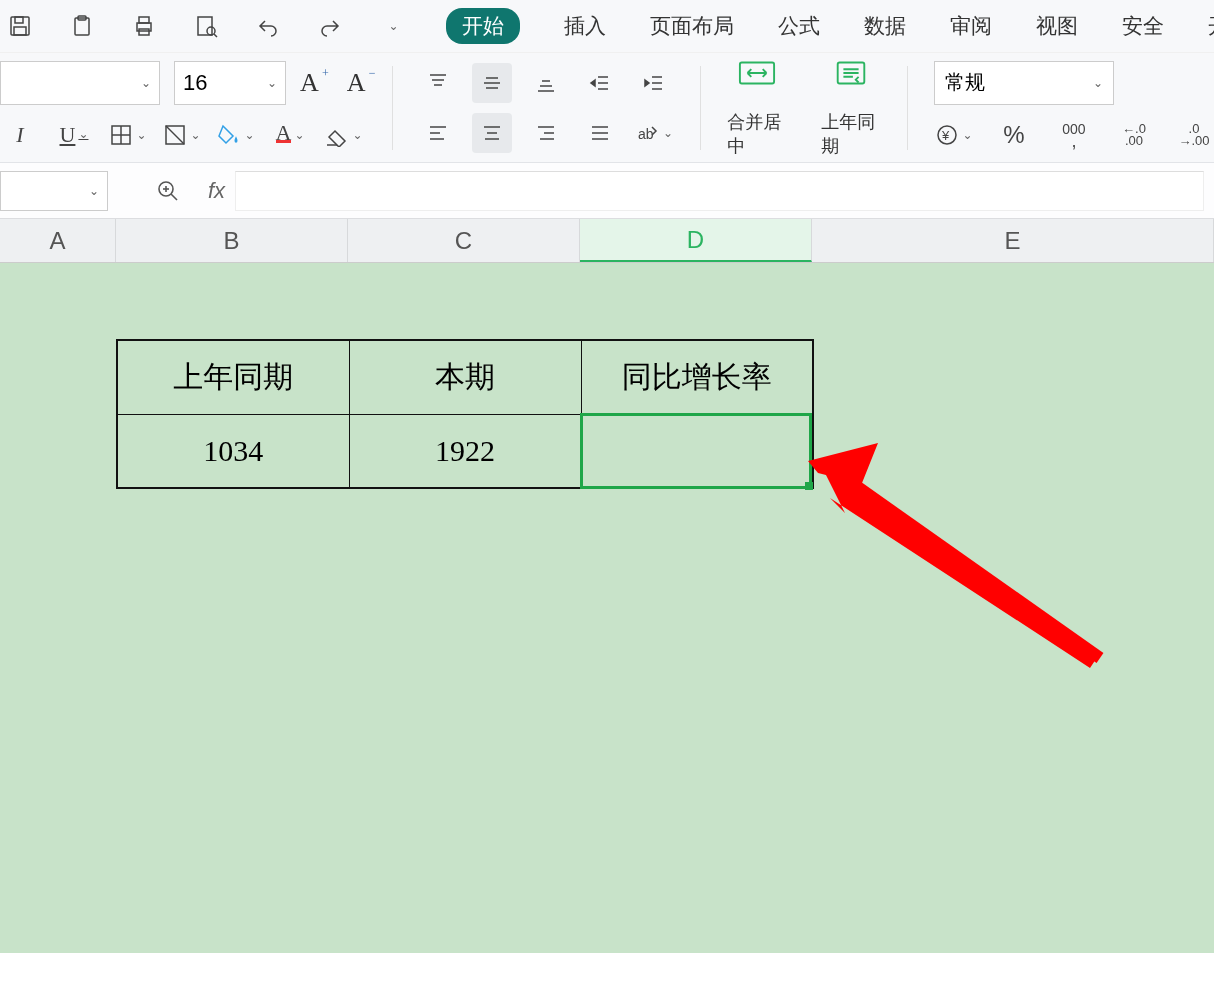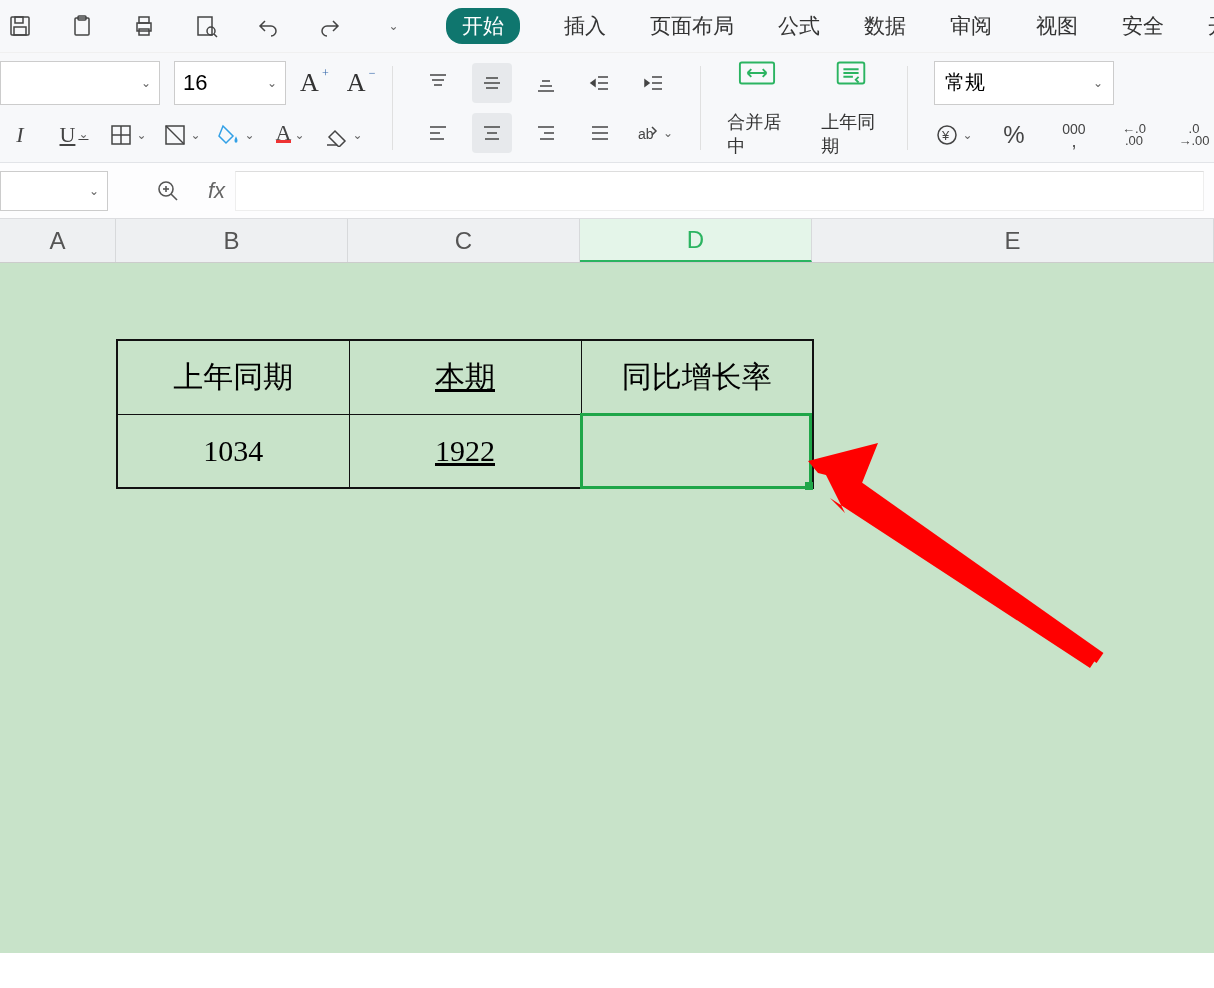--- a/index.html
+++ b/index.html
@@ -167,21 +167,21 @@
     font-family: "SimSun", serif;
   }
   .datatable th{
     height:74px;
     font-weight:normal;
   }
   .datatable td{
     height:74px;
   }
   .cB{width:232px;}
-  .cC{width:232px;text-decoration:underline;}
+  .cC{width:232px;}
   .cD{width:232px;}
 
   
   .sel-cell{
     position:absolute;
     border:3px solid #1fa648;
     background:transparent;
     pointer-events:none;
   }
   .sel-handle{

